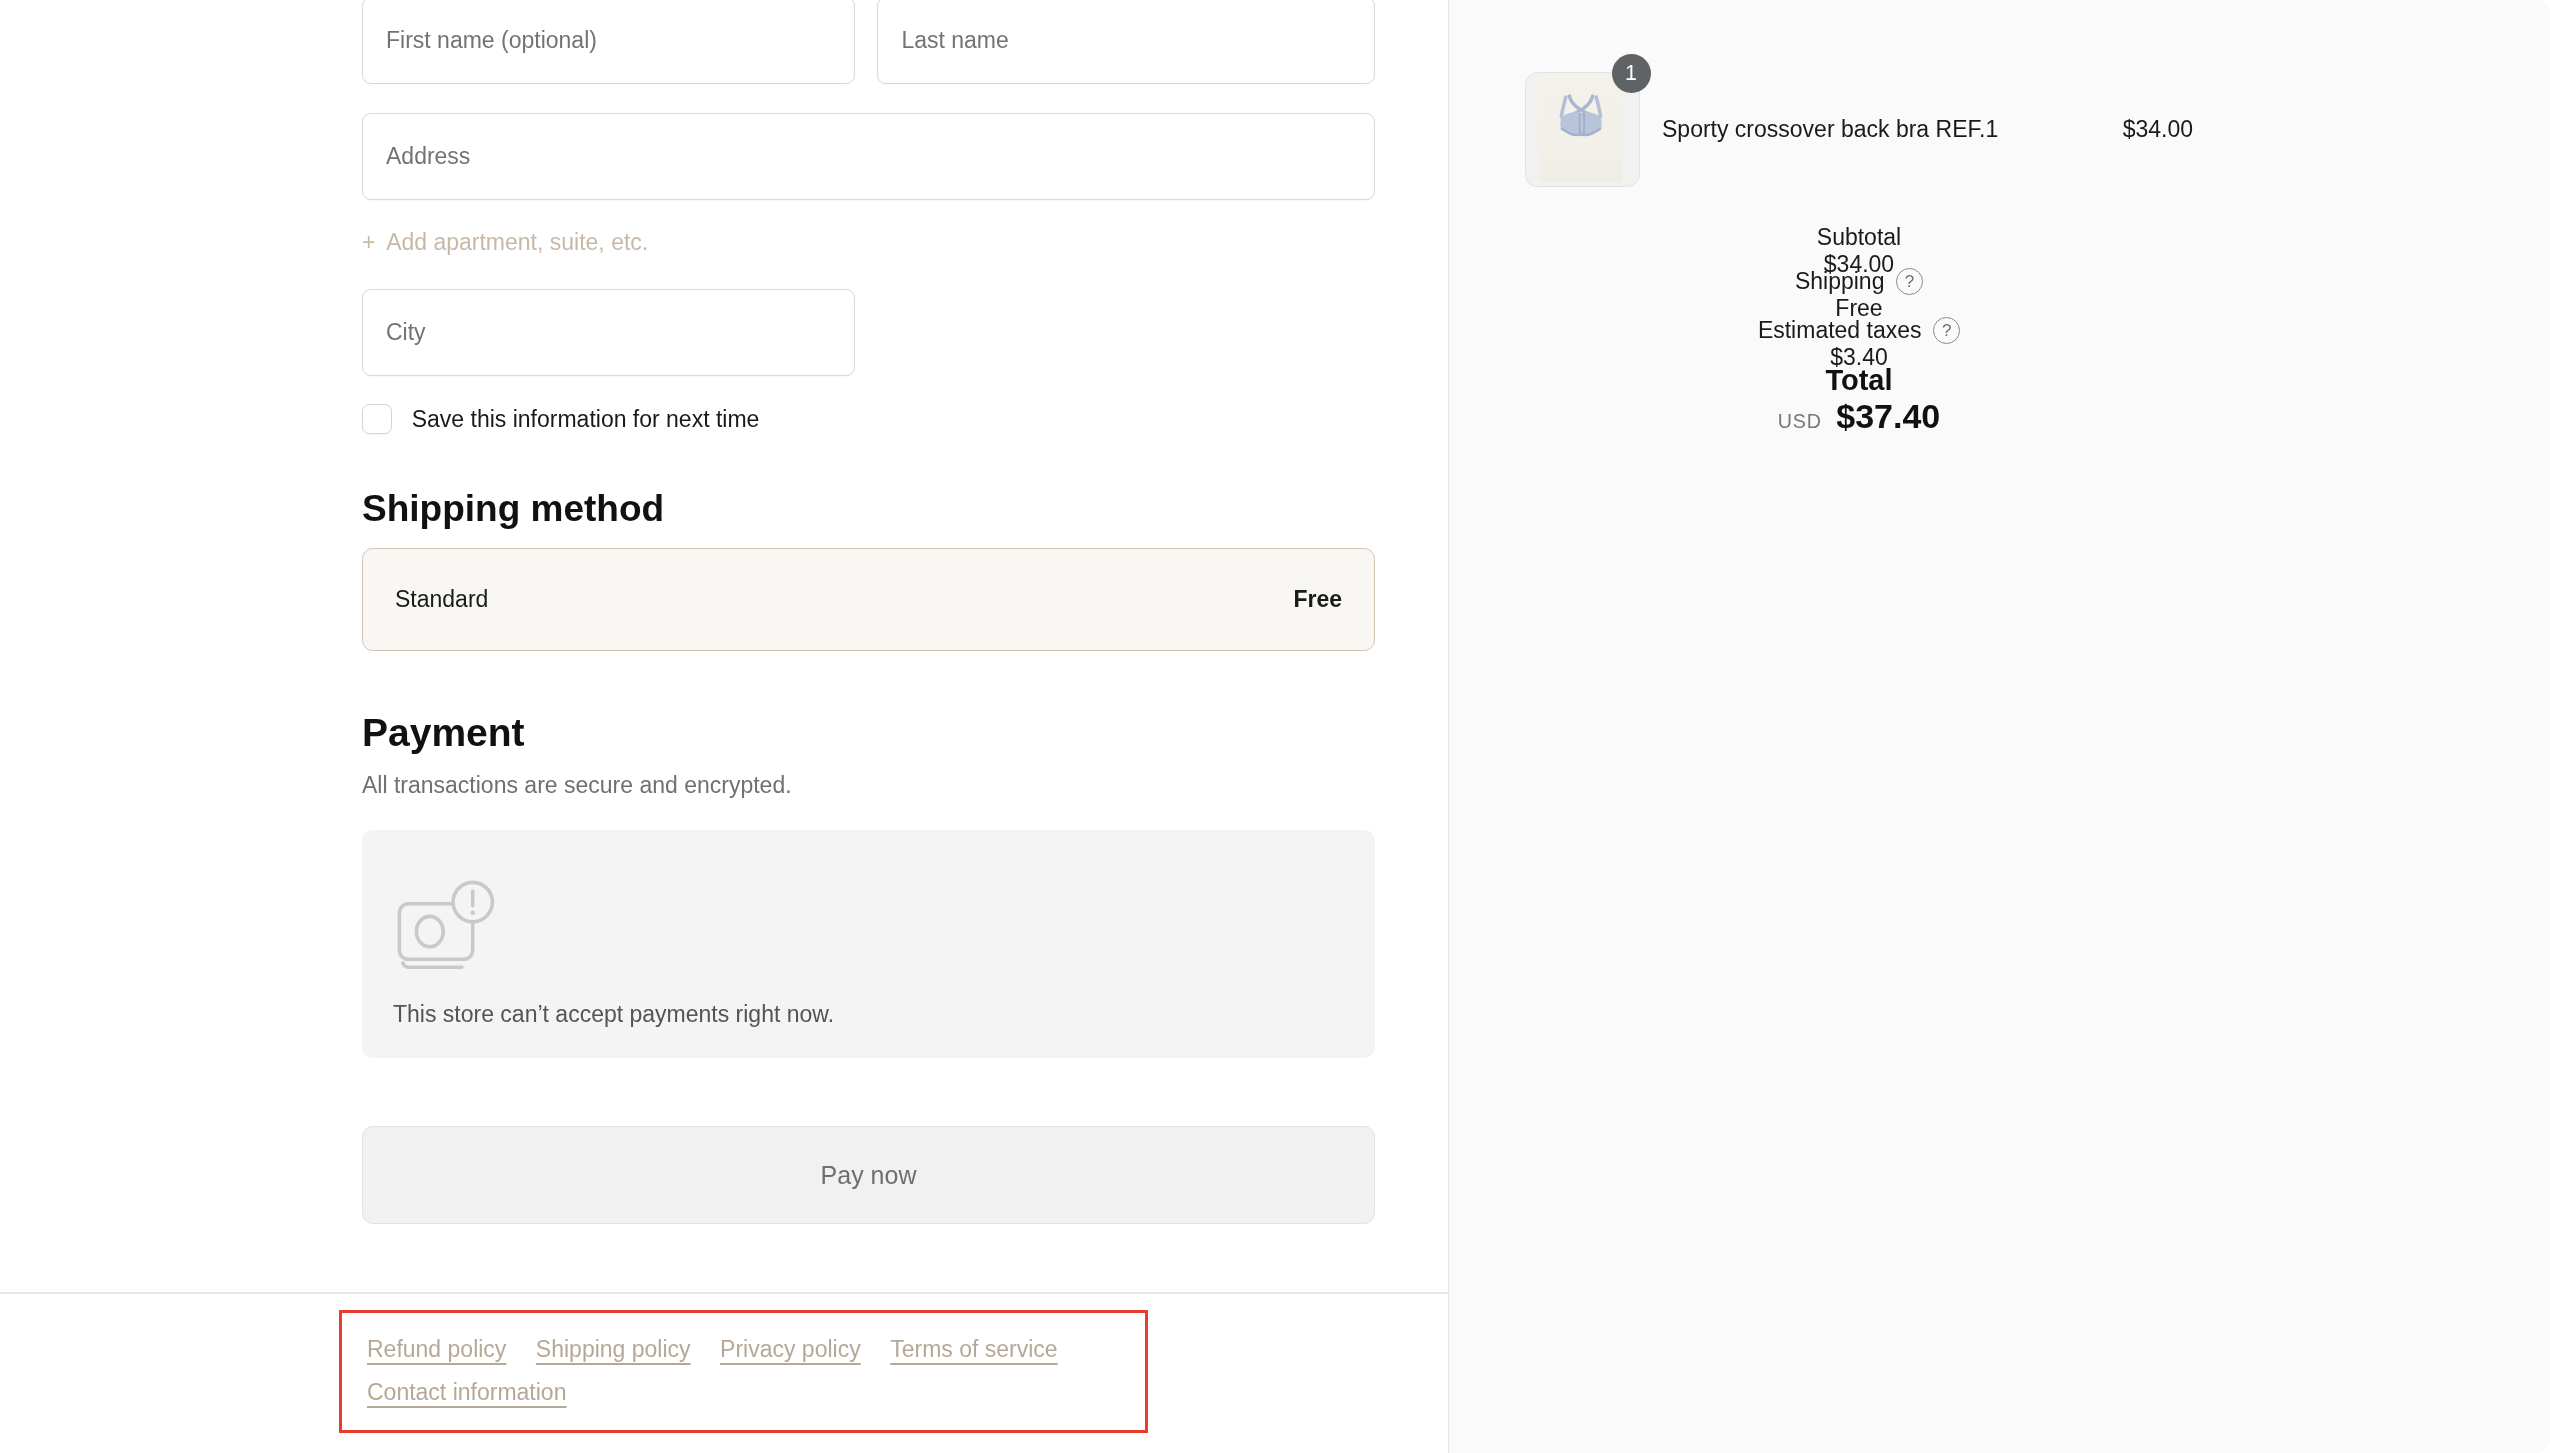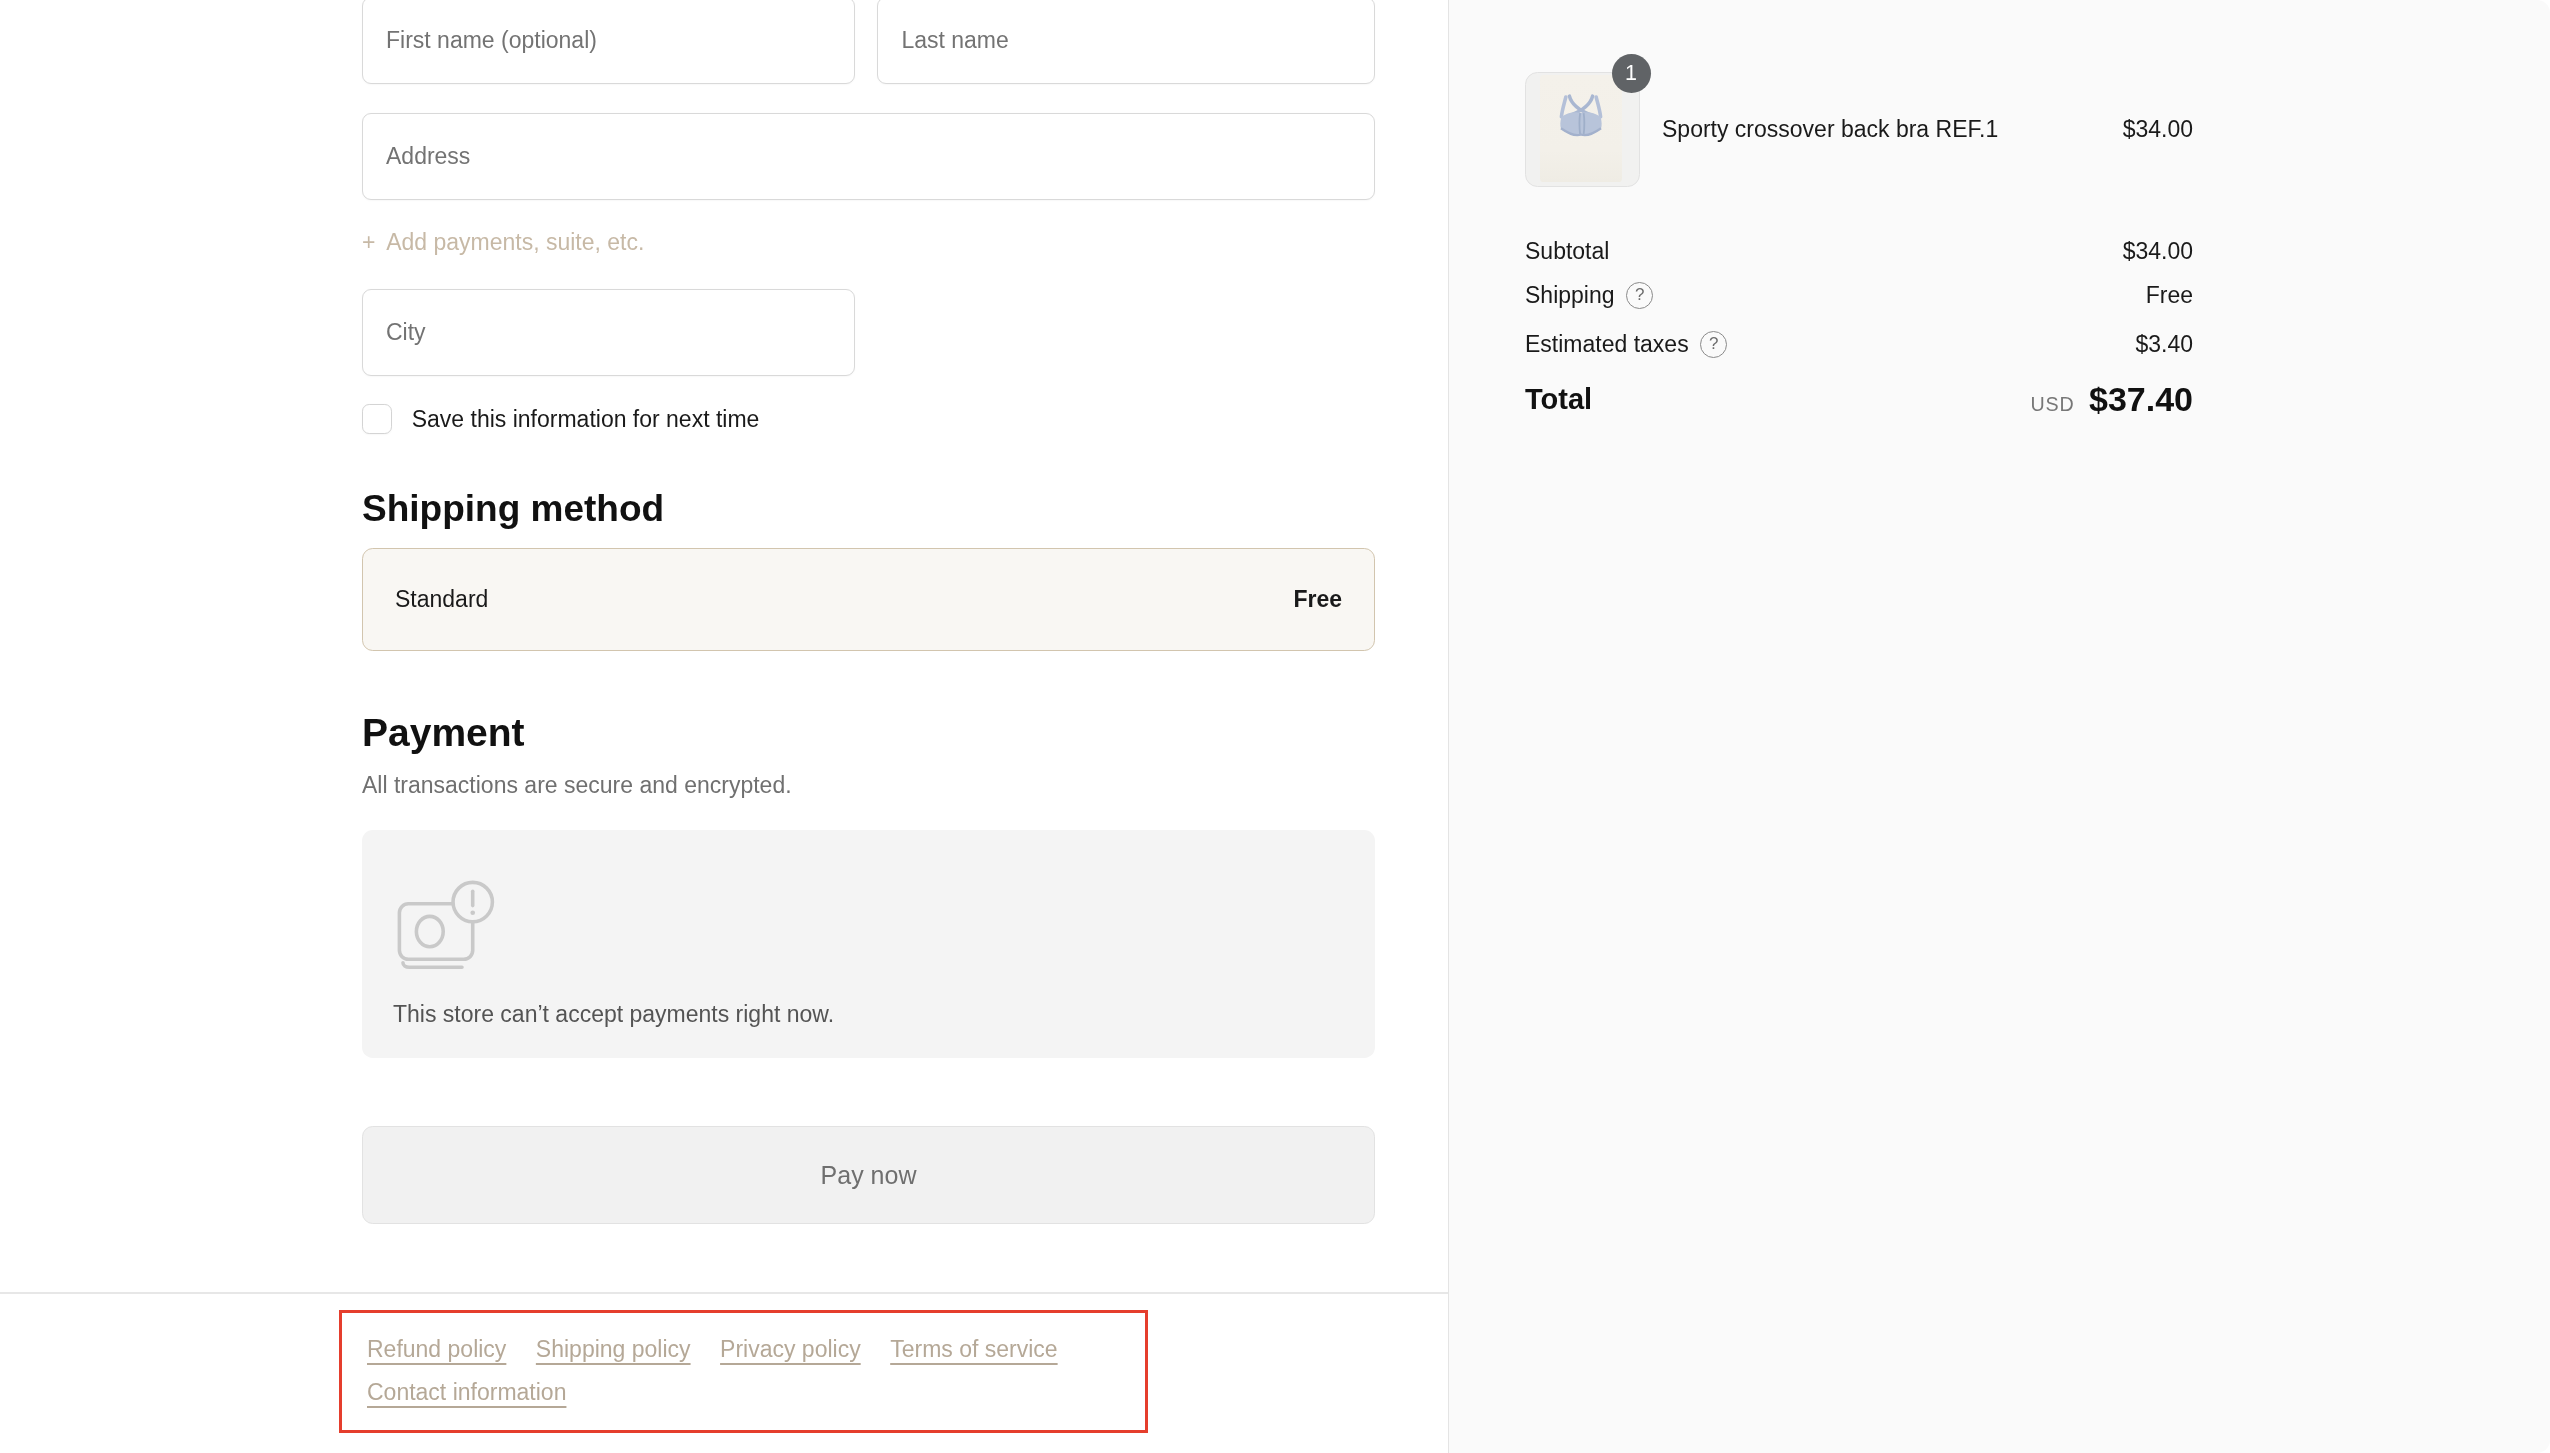--- a/index.html
+++ b/index.html
@@ -77,21 +77,21 @@
     position:absolute;left:14.3px;top:1.8px;width:82px;height:107px;border-radius:3.6px;
     background:linear-gradient(180deg,#f4f1ea 0%,#f3f0e9 70%,#efece4 100%);
   }
   .bra{position:absolute;left:14.3px;top:16px;}
   .qty-badge{
     position:absolute;top:-19px;right:-11.6px;width:39px;height:39px;border-radius:50%;
     background:#606366;color:#fff;font-size:21.5px;display:flex;align-items:center;justify-content:center;
   }
   .prod-title{flex:1;margin-left:22px;font-size:23px;color:#1a1a1a;}
   .prod-price{font-size:23px;color:#1a1a1a;}
-  .sum-row{display:flex;align-items:center;justify-content:space-between;}
+  .sum-row{display:flex;align-items:center;justify-content:center;flex-direction:column;}
   .sum-label{font-size:23px;color:#1a1a1a;display:flex;align-items:center;gap:11.6px;}
   .sum-value{font-size:23px;color:#1a1a1a;}
   .help{
     box-sizing:border-box;width:27px;height:27px;border:1.8px solid #8a8a8a;border-radius:50%;
     display:inline-flex;align-items:center;justify-content:center;
     font-size:17px;color:#6d6d6d;cursor:pointer;flex:0 0 27px;
   }
   .total-label{font-size:29px;font-weight:700;color:#111;}
   .total-right{display:flex;align-items:baseline;gap:14.3px;}
   .currency{font-size:19.7px;color:#777;letter-spacing:0.9px;}
@@ -108,21 +108,21 @@
       <input class="tf" type="text" placeholder="First name (optional)" style="">
       <input class="tf" type="text" placeholder="Last name" style="">
     </div>
 
     <div class="abs field-row full" style="top:113px;">
       <input class="tf" type="text" placeholder="Address" style="">
     </div>
 
     <div class="abs add-apt">
       <span>+</span>
-      <span>Add payments, suite, etc.</span>
+      <span>Add apartment, suite, etc.</span>
     </div>
 
     <div class="abs field-row" style="top:289px;">
       <input class="tf" type="text" placeholder="City" style="">
     </div>
 
     <div class="abs chk-row">
       <div class="chk"></div>
       <div class="chk-label">Save this information for next time</div>
     </div>

